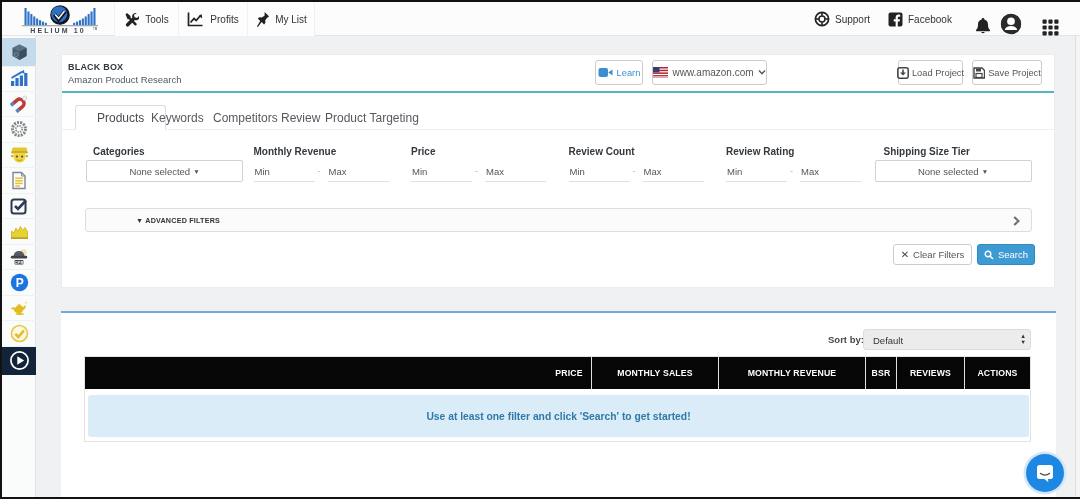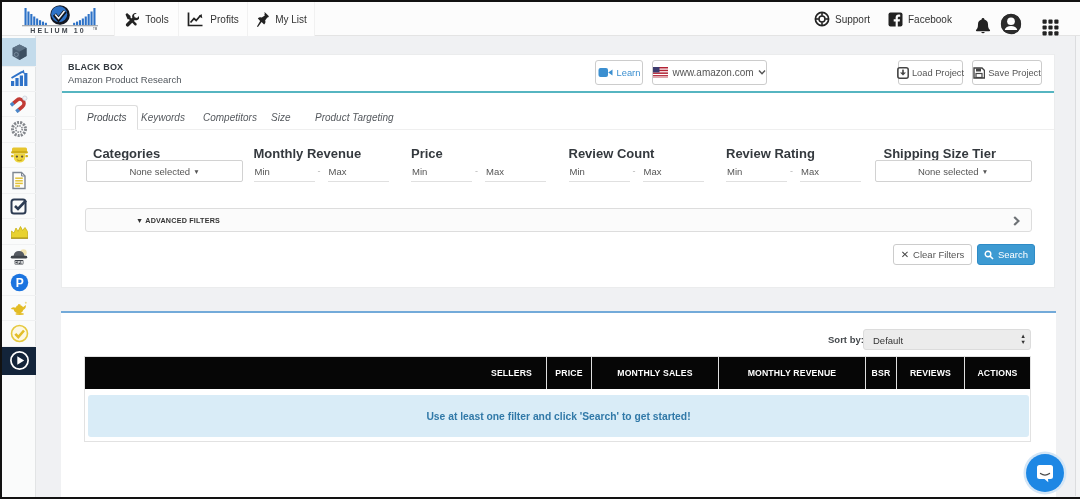--- a/index.html
+++ b/index.html
@@ -30,25 +30,25 @@
 
 
 #card1 { position:absolute; left:61px; top:54px; width:994px; height:234px; background:#fff; border:1px solid #ebeced; z-index:3; }
 #c1head { position:absolute; left:0; top:0; width:992px; height:37.5px; border-bottom:2px solid #56b5c1; }
 #c1title { position:absolute; left:6px; top:7px; font-size:9px; font-weight:bold; color:#32383e; letter-spacing:.2px; }
 #c1sub { position:absolute; left:6px; top:19px; font-size:9.5px; color:#52585e; }
 .hbtn svg { flex-shrink:0; }
 .hbtn { position:absolute; top:5px; height:25px; border:1px solid #ccc; border-radius:3px; background:#fff; color:#555; font-size:9.3px; display:flex; align-items:center; justify-content:center; gap:4px; padding:0 5px; white-space:nowrap; }
 
 #tabs { position:absolute; left:0; top:50px; width:992px; height:25px; border-bottom:1px solid #efefef; }
-.tab { position:absolute; top:0; height:25px; font-size:10px; color:#55595e; display:flex; align-items:center; padding:0 11px;font-style:italic; }
+.tab { position:absolute; top:0; height:25px; font-size:12px; color:#55595e; display:flex; align-items:center; padding:0 21px; }
 .tab.active { border:1px solid #ddd; border-bottom:1px solid #fff; border-radius:3px 3px 0 0; background:#fff; color:#4a4e53; }
 
 .fcol { position:absolute; top:91px; width:160px; height:45px; }
-.flabel { position:absolute; top:0; left:0; font-size:13px; font-weight:bold; color:#34393e;text-align:right; }
+.flabel { position:absolute; top:0; left:0; font-size:10px; font-weight:bold; color:#34393e;text-align:right; }
 .fdrop { position:absolute; top:14px; left:0; width:157px; height:22px; border:1px solid #d2d2d2; border-radius:2px; background:#fff; font-size:9.5px; color:#555; display:flex; align-items:center; justify-content:center; gap:3px; }
 .minmax { position:absolute; top:15px; left:0; height:21px; font-size:9.5px; color:#555; }
 .mm { position:absolute; top:0; width:61px; height:21px; border-bottom:1px solid #e0e0e0; padding:5px 2px 0 1px; }
 .dash { position:absolute; top:5px; left:64px; font-size:9px; color:#b5b5b5; }
 
 #advbar { position:absolute; left:23px; top:153px; width:947px; height:24px; background:#fbfbfb; border:1px solid #ddd; border-radius:3px; color:#333; }
 #advbar .txt { position:absolute; left:11px; top:7px; font-size:7.2px; font-weight:bold; letter-spacing:.2px;margin-left:39px; }
 
 
 #clearbtn { position:absolute; left:831px; top:189px; width:79px; height:21px; border:1px solid #ccc; border-radius:3px; background:#fff; font-size:9.5px; color:#555; display:flex; align-items:center; justify-content:center; gap:4px; }
@@ -298,21 +298,21 @@
       <div class="hbtn" style="left:910px;width:70px;padding:0 2px;gap:3px;"><svg width="12" height="12" viewBox="0 0 12 12">
             <path d="M1 1 h8 l2.5 2.5 V11 H1 Z" fill="none" stroke="#444" stroke-width="1.4"></path>
             <rect x="3" y="1.5" width="5" height="3" fill="#444"></rect>
             <rect x="3" y="6.5" width="6" height="4" fill="none" stroke="#444" stroke-width="1.2"></rect>
           </svg>Save Project</div>
     </div>
     <div id="tabs">
       <div class="tab active" style="left:13px;">Products</div>
       <div class="tab" style="left:68px;">Keywords</div>
       <div class="tab" style="left:130px;">Competitors</div>
-      <div class="tab" style="left:198px;">Size</div>
+      <div class="tab" style="left:198px;">Review</div>
       <div class="tab" style="left:242px;">Product Targeting</div>
     </div>
     <div id="filters">
       <div class="fcol" style="left:24px;">
         <div class="flabel" style="left:7px;">Categories</div>
         <div class="fdrop">None selected <span style="font-size:6.5px;position:relative;top:0.5px">▼</span></div>
       </div>
       <div class="fcol" style="left:191.5px;">
         <div class="flabel">Monthly Revenue</div>
         <div class="minmax">
@@ -365,21 +365,20 @@
 
   <div id="card2">
     <div id="sortlbl">Sort by:</div>
     <div id="sortsel">
         <span class="v">Default</span>
         <span class="arr">▲<br>▼</span>
       </div>
     <div id="tablewrap">
       <div id="thead">
         <div class="th" style="left:13px;width:472px;margin-top:48px;">PRODUCT</div>
-        <div class="th" style="left:392px;width:70px;">SELLERS</div>
         <div class="th" style="left:462px;width:45px;">PRICE</div>
         <div class="th" style="left:507px;width:127px;">MONTHLY SALES</div>
         <div class="th" style="left:634px;width:147px;">MONTHLY REVENUE</div>
         <div class="th" style="left:781px;width:31px;">BSR</div>
         <div class="th" style="left:812px;width:68px;">REVIEWS</div>
         <div class="th" style="left:880px;width:65px;border-right:none;">ACTIONS</div>
       </div>
       <div id="infobox">
           <span>Use at least one filter and click 'Search' to get started!</span>
         </div>

